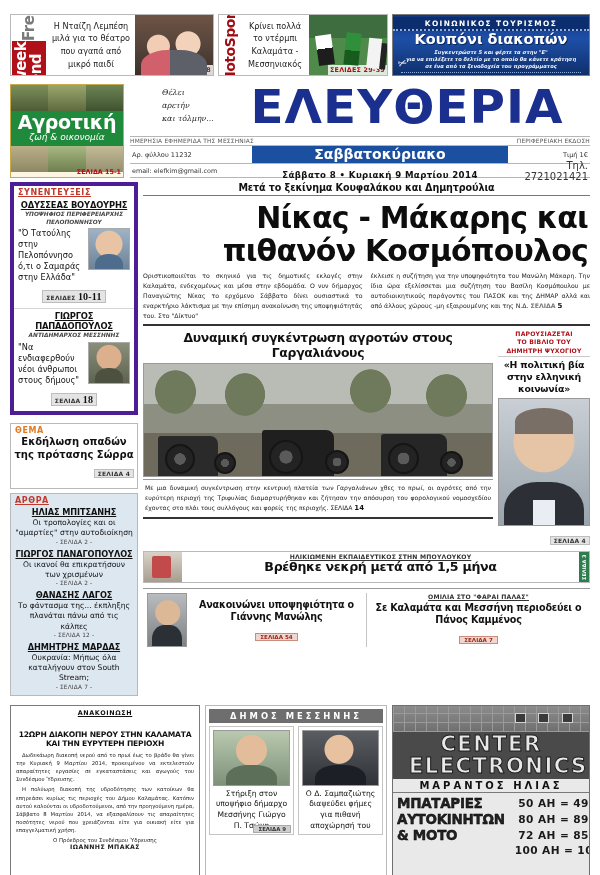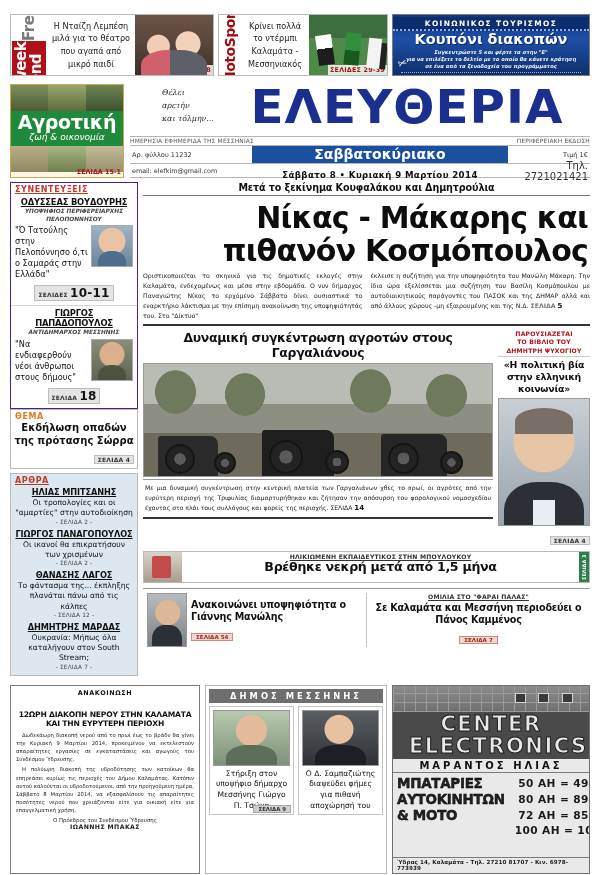--- a/index.html
+++ b/index.html
@@ -324,21 +324,21 @@
   
   .body-area {
     display: flex;
     padding: 4px 10px 0 10px;
     gap: 5px;
   }
   .col-left { flex: 0 0 128px; }
   .col-main { flex: 1; }
 
   
-  .blk { border: 1px solid #4c1d95; margin-bottom: 0; background:#fff; }
+  .blk { border: 4px solid #4c1d95; margin-bottom: 8px; background:#fff; }
   .blk-head {
     color: #c0392b;
     font-size: 8px;
     font-weight: bold;
     letter-spacing: 0.6px;
     padding: 2px 4px 1px;
     text-decoration: underline;
   }
   .interview {
     padding: 2px 4px 4px;
@@ -394,23 +394,23 @@
     display: inline-block;
     background: #e4e4e4;
     border: 1px solid #bdbdbd;
     color: #333;
     font-size: 6px;
     font-weight: bold;
     padding: 0 3px;
     letter-spacing: 0.2px;
   }
   .chip-row { text-align: center; margin-top: 2px; }
-  .chip-row .num { color:#111; font-size:12px; }
-
-  .theme-box { border: 1px solid #b9b9b9; margin-bottom: 4px; padding-bottom: 2px; }
+  .chip-row .num { color:#111; font-size:10px;font-family:Liberation Serif, serif; }
+
+  .theme-box { border: 1px solid #b9b9b9; margin-bottom: 4px; padding-bottom: 8px; }
   .theme-head {
     color: #e07b22;
     font-size: 8px;
     font-weight: bold;
     letter-spacing: 0.6px;
     padding: 2px 4px 0;
   }
   .theme-title {
     text-align: center;
     font-size: 10px;
@@ -676,21 +676,21 @@
   .t-chip {
     display: inline-block;
     background: #f0d6cf;
     border: 1px solid #c98d7e;
     color: #a0291a;
     font-size: 5.6px;
     font-weight: bold;
     padding: 0 4px;
     margin-top: 2px;
   }
-  .teaser.with-photo { display: flex; align-items: center; gap: 4px; text-align:left;}
+  .teaser.with-photo { display: flex; align-items: center; gap: 4px; text-align:center;}
   .t-photo {
     flex: 0 0 38px;
     height: 52px;
     border: 1px solid #999;
     background:
       radial-gradient(circle at 52% 36%, #ddb896 0 12px, transparent 13px),
       linear-gradient(#b9bcbf, #7d8285);
     position: relative;
   }
   .t-photo::after {
@@ -710,20 +710,21 @@
   .announce {
     flex: 0 0 178px;
     border: 1px solid #7a7a7a;
     padding: 3px 5px 4px;
     background: #fff;
   }
   .an-head {
     text-align: center;
     font-size: 6.4px;
     font-weight: bold;
+    text-decoration: underline;
     letter-spacing: 0.6px;
     color: #111;
   }
   .an-title {
     text-align: center;
     font-size: 7.6px;
     font-weight: bold;
     line-height: 1.25;
     color: #111;
     margin: 13px 0 2px;

